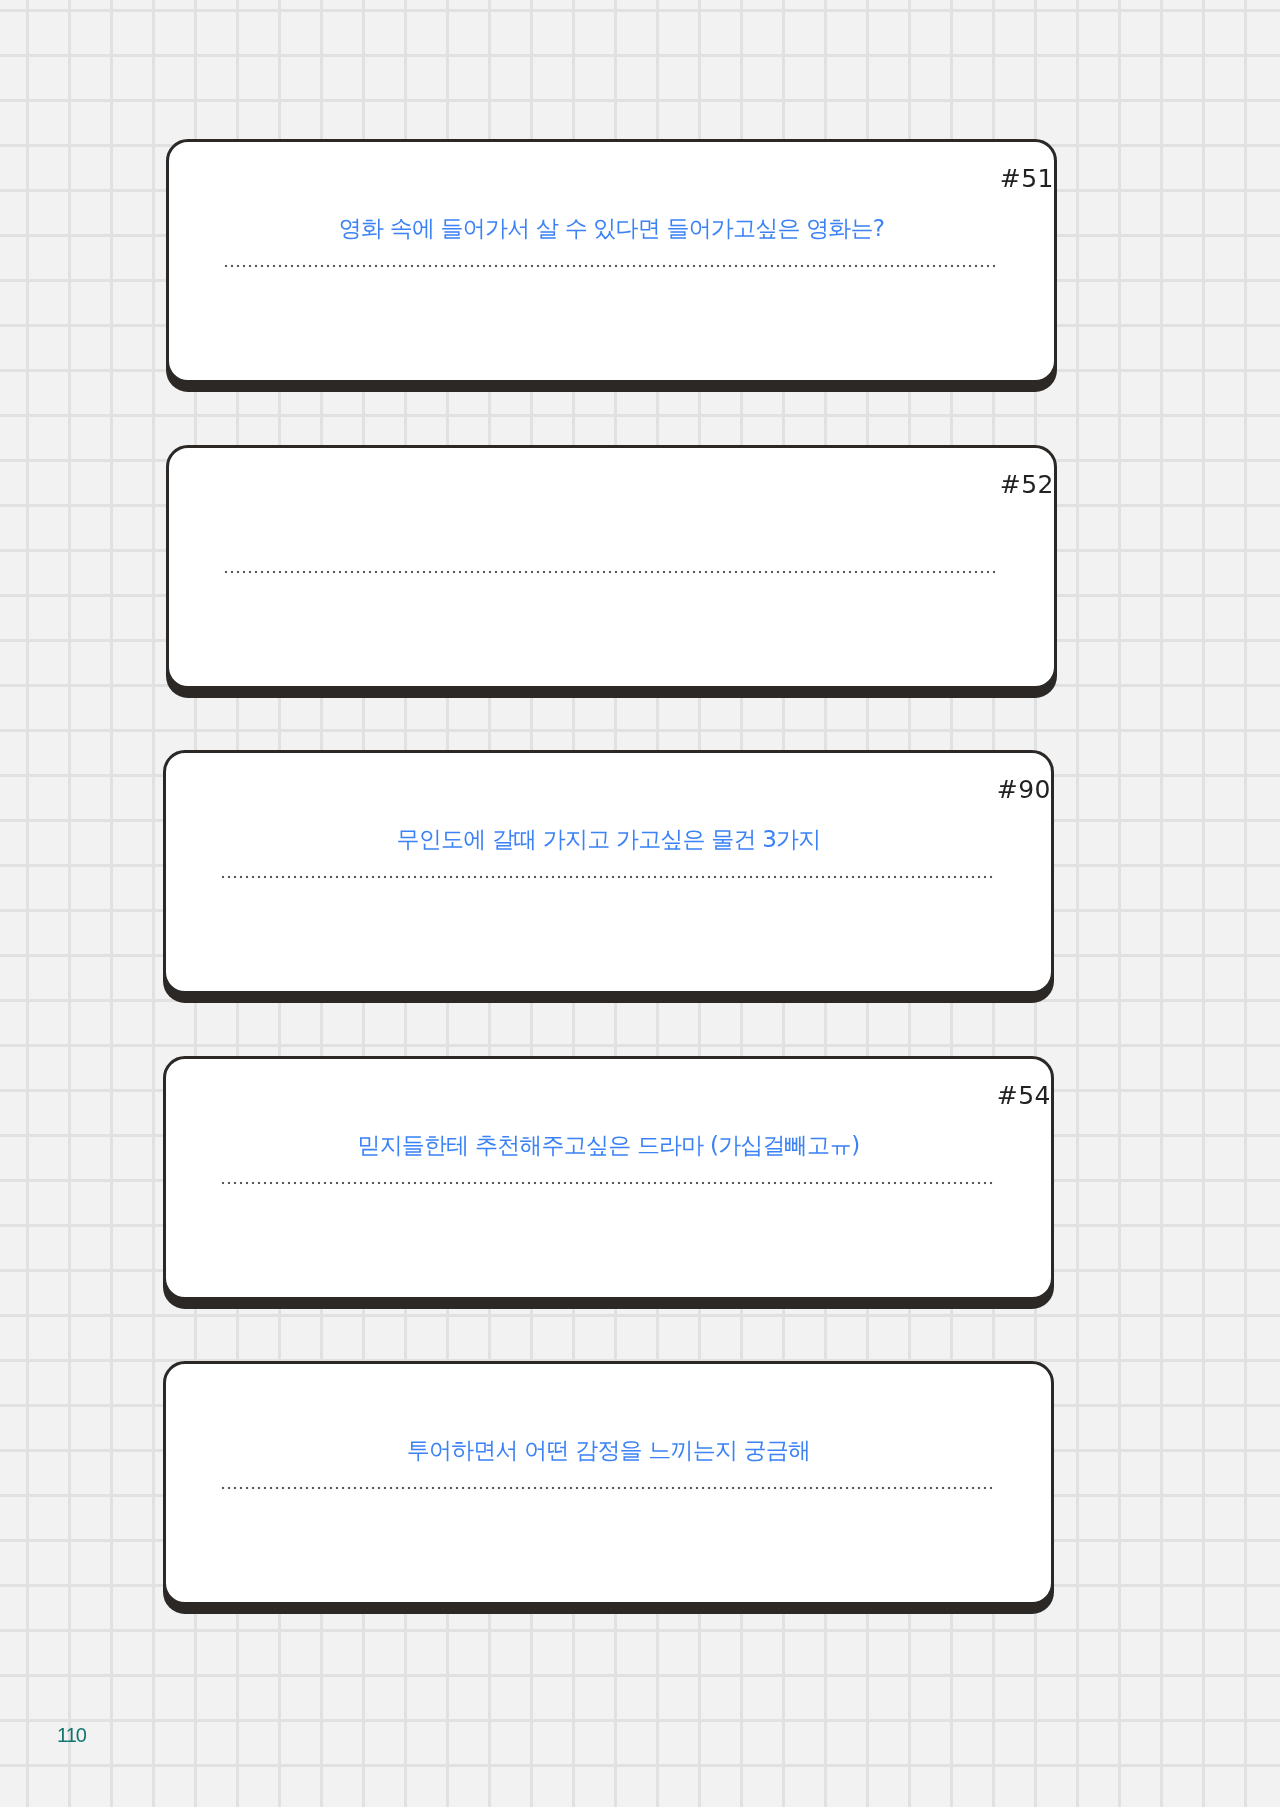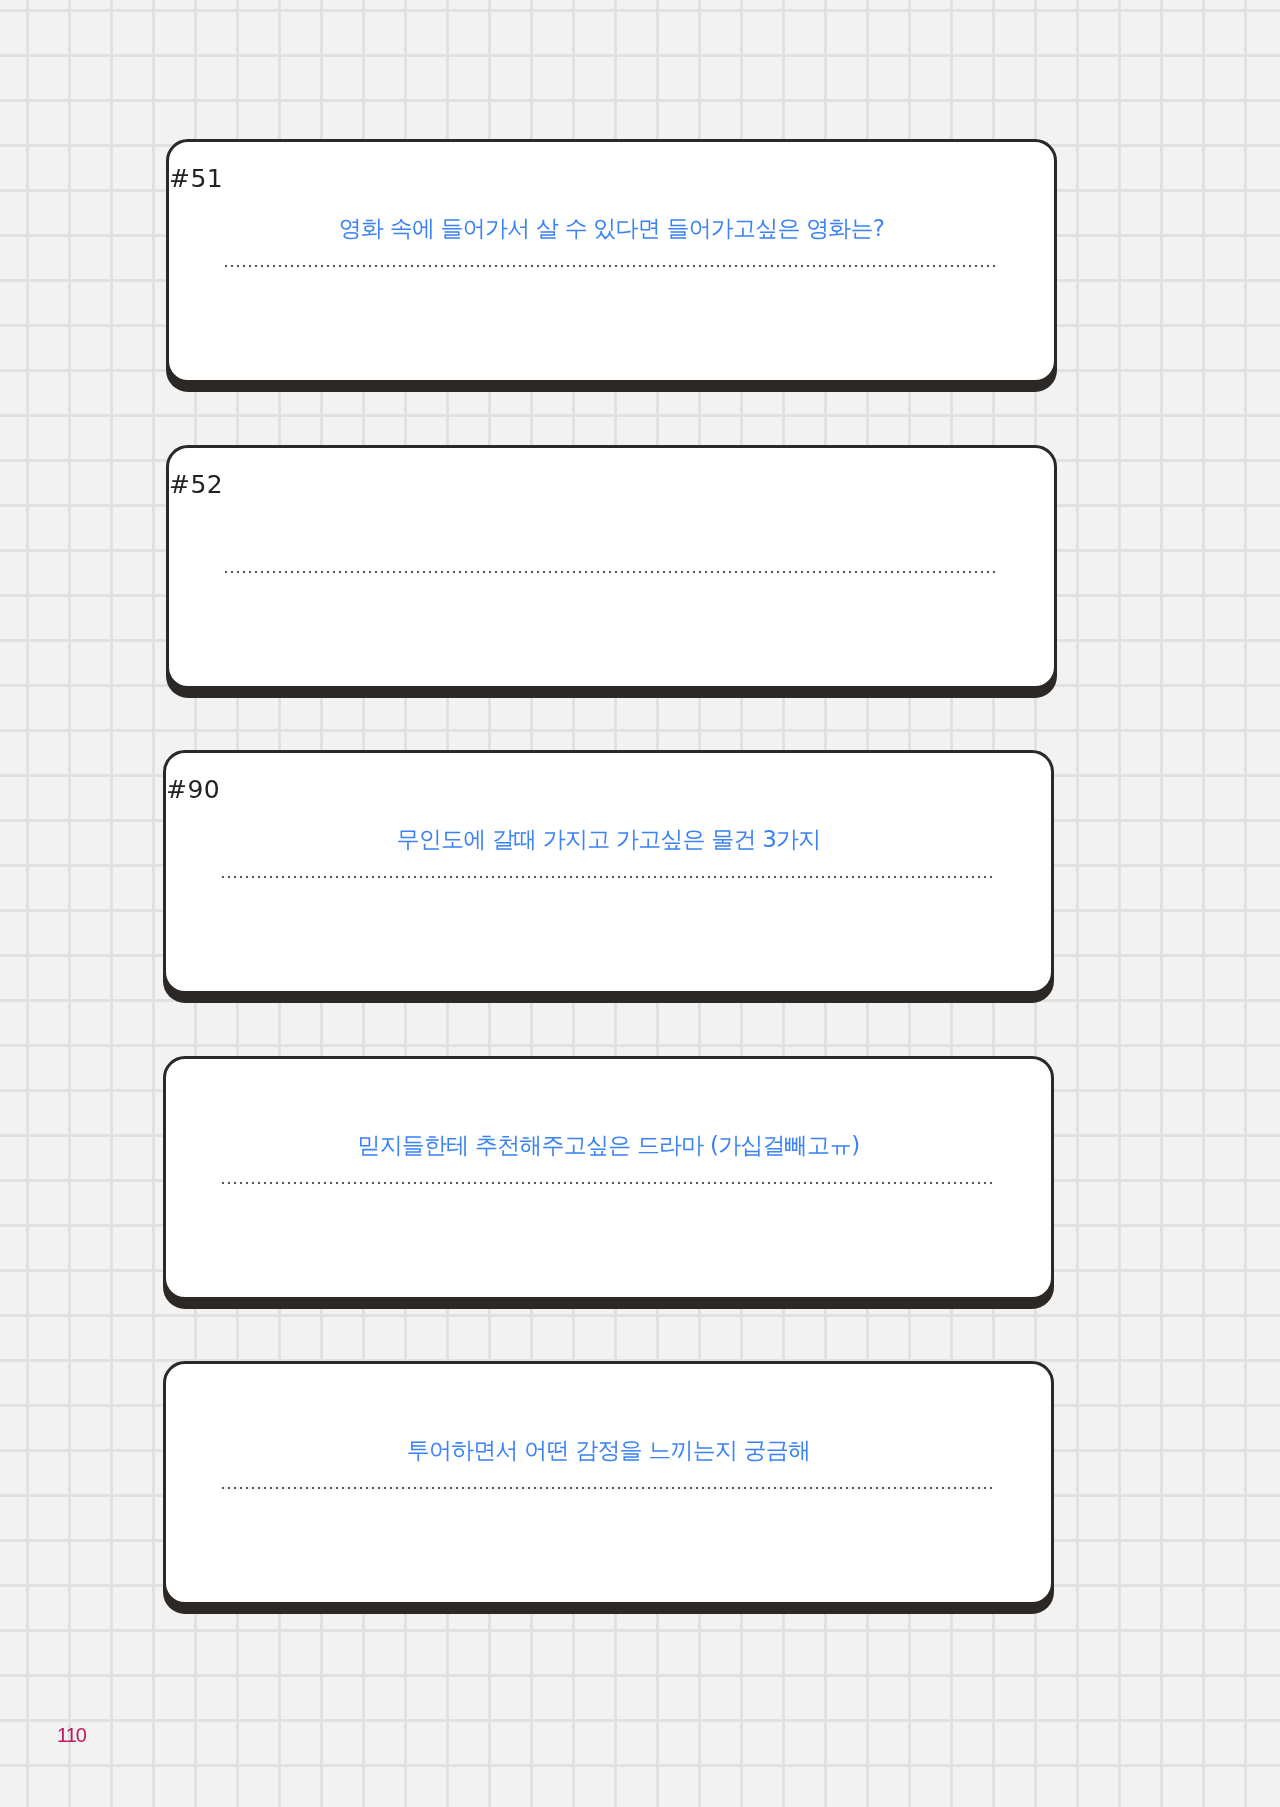--- a/index.html
+++ b/index.html
@@ -28,21 +28,21 @@
       border: 3px solid #2b2826;
       border-radius: 22px;
       box-shadow: 0 9px 0 0 #2b2826;
       box-sizing: content-box;
     }
     .card-number {
       position: absolute;
       left: 0;
       right: 0;
       top: 22px;
-      text-align: left;
+      text-align: right;
       font-size: 25px;
       font-weight: 500;
       letter-spacing: 0.5px;
       color: #222222;
       line-height: 30px;
     }
     .card-question {
       position: absolute;
       left: 0;
       right: 0;
@@ -68,21 +68,21 @@
       left: 54px;
       right: 56px;
       top: 134px;
       bottom: 14px;
     }
     .page-number {
       position: absolute;
       left: 57px;
       top: 1724px;
       font-size: 20px;
-      color: #be185d;
+      color: #0f766e;
       letter-spacing: -1px;
       font-family: "Liberation Sans", sans-serif;
     }
   </style>
 </head>
 <body>
 
 <div class="card" style="left:166px; top:139px;">
   <div class="card-number">#51</div>
   <div class="card-question">영화 속에 들어가서 살 수 있다면 들어가고싶은 영화는?</div>
@@ -97,20 +97,21 @@
 </div>
 
 <div class="card" style="left:163px; top:750px;">
   <div class="card-number">#90</div>
   <div class="card-question">무인도에 갈때 가지고 가고싶은 물건 3가지</div>
   <div class="card-divider"></div>
   <div class="card-answer-area"></div>
 </div>
 
 <div class="card" style="left:163px; top:1056px;">
+  <div class="card-number">#54</div>
   <div class="card-question">믿지들한테 추천해주고싶은 드라마 (가십걸빼고ㅠ)</div>
   <div class="card-divider"></div>
   <div class="card-answer-area"></div>
 </div>
 
 <div class="card" style="left:163px; top:1361px;">
   <div class="card-question">투어하면서 어떤 감정을 느끼는지 궁금해</div>
   <div class="card-divider"></div>
   <div class="card-answer-area"></div>
 </div>

